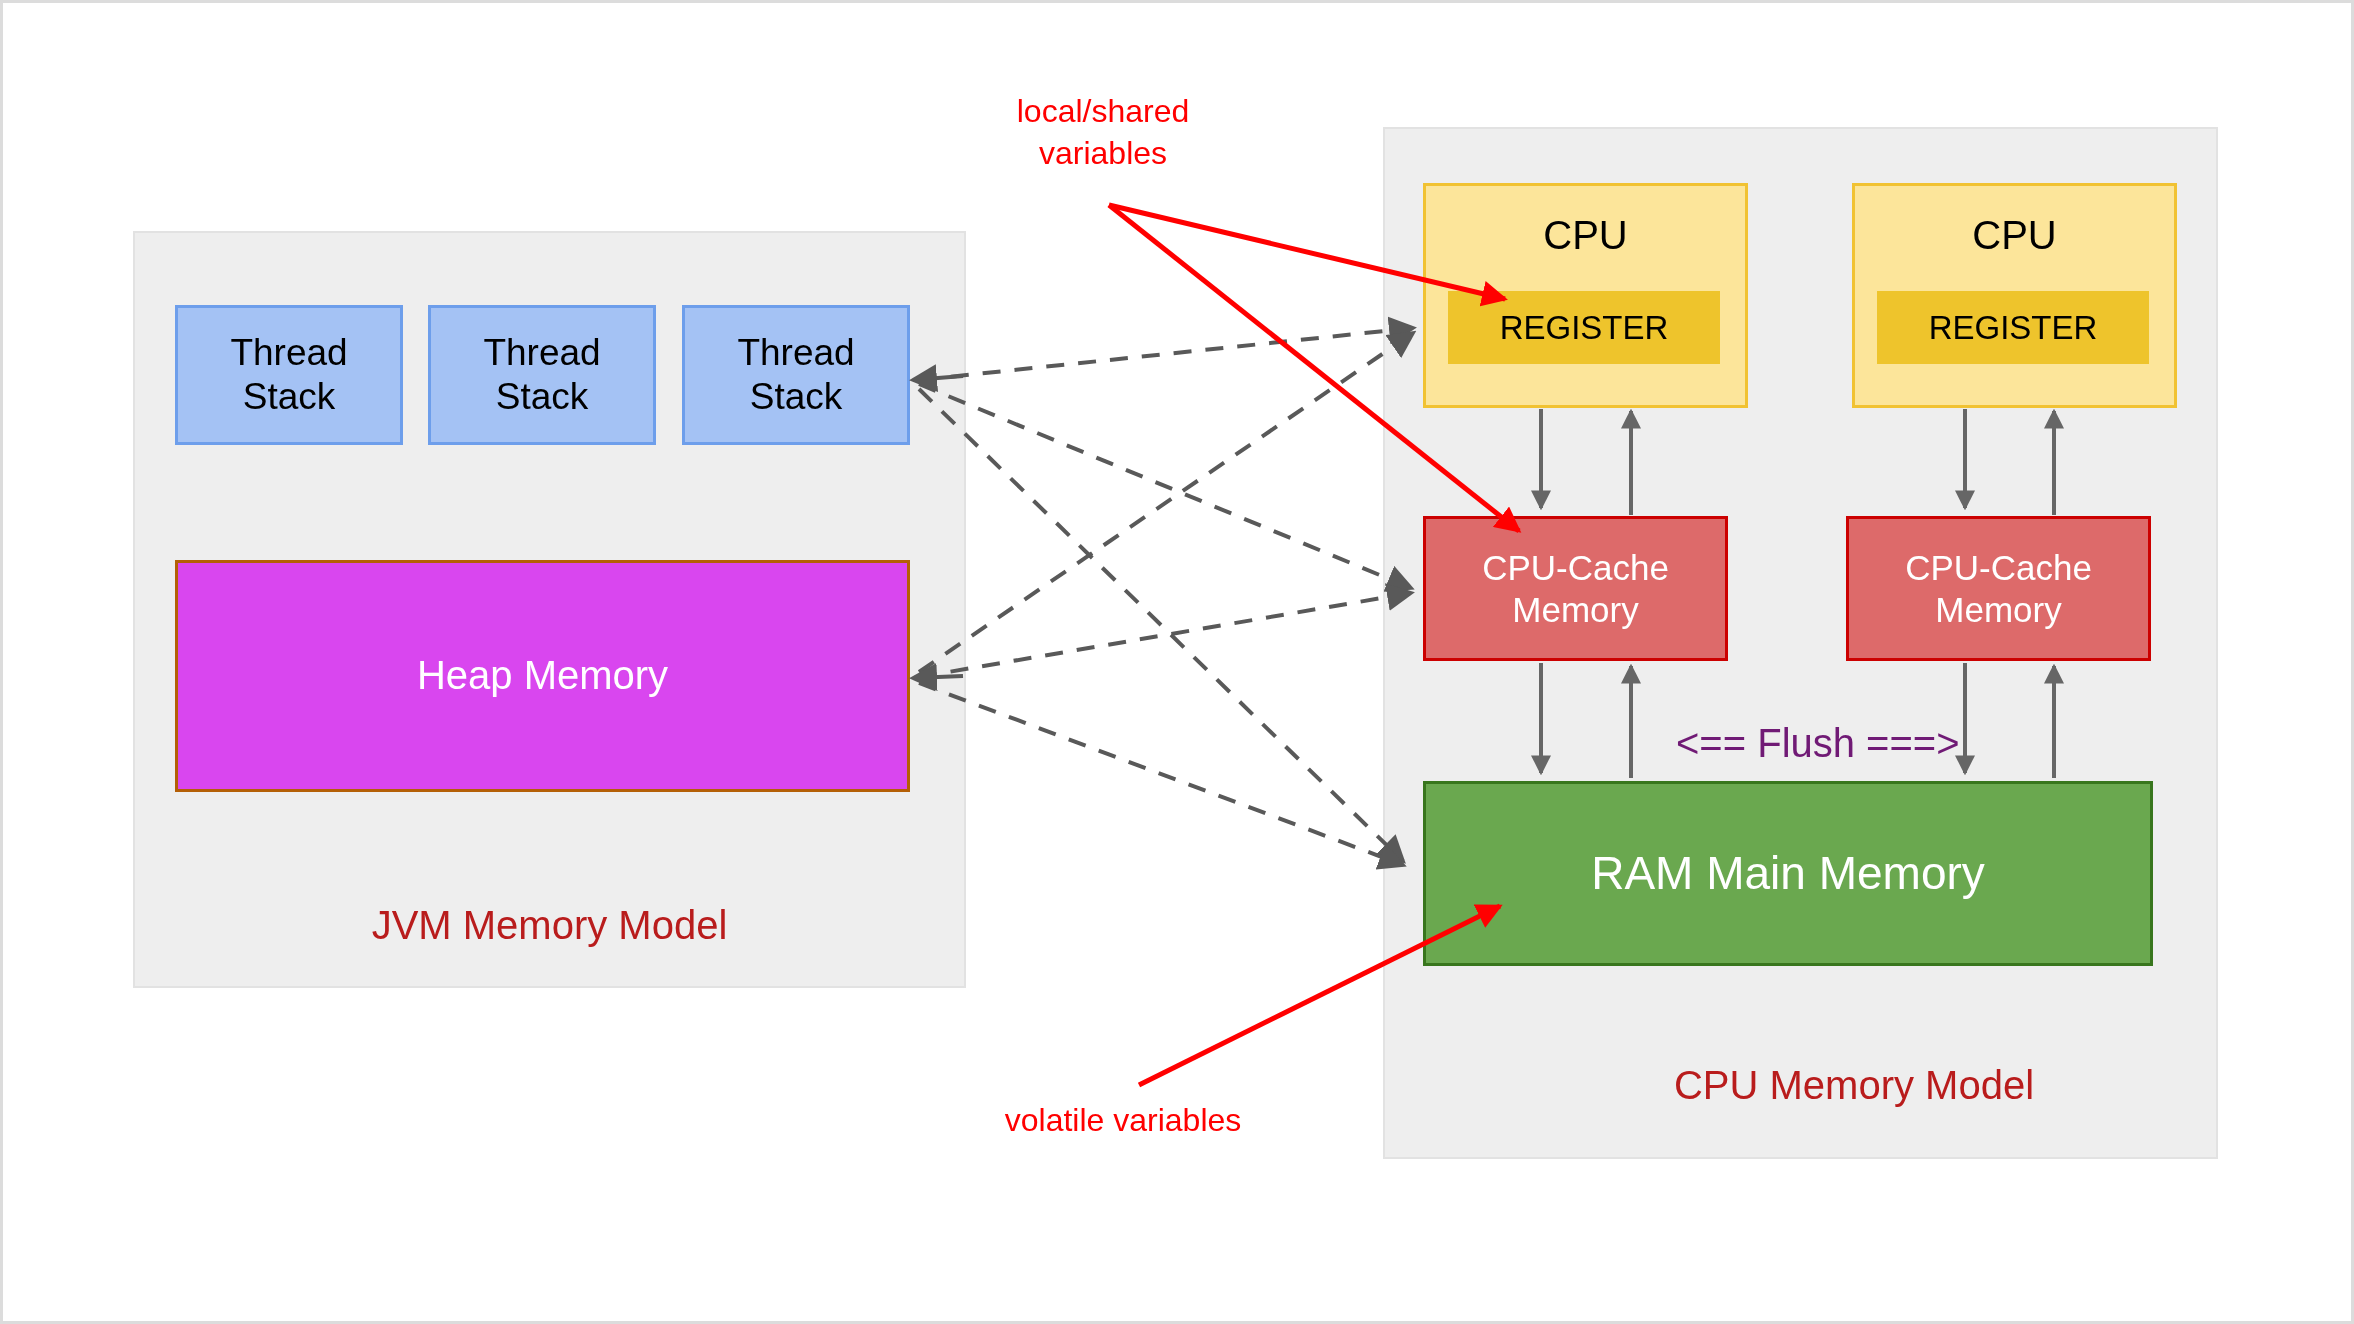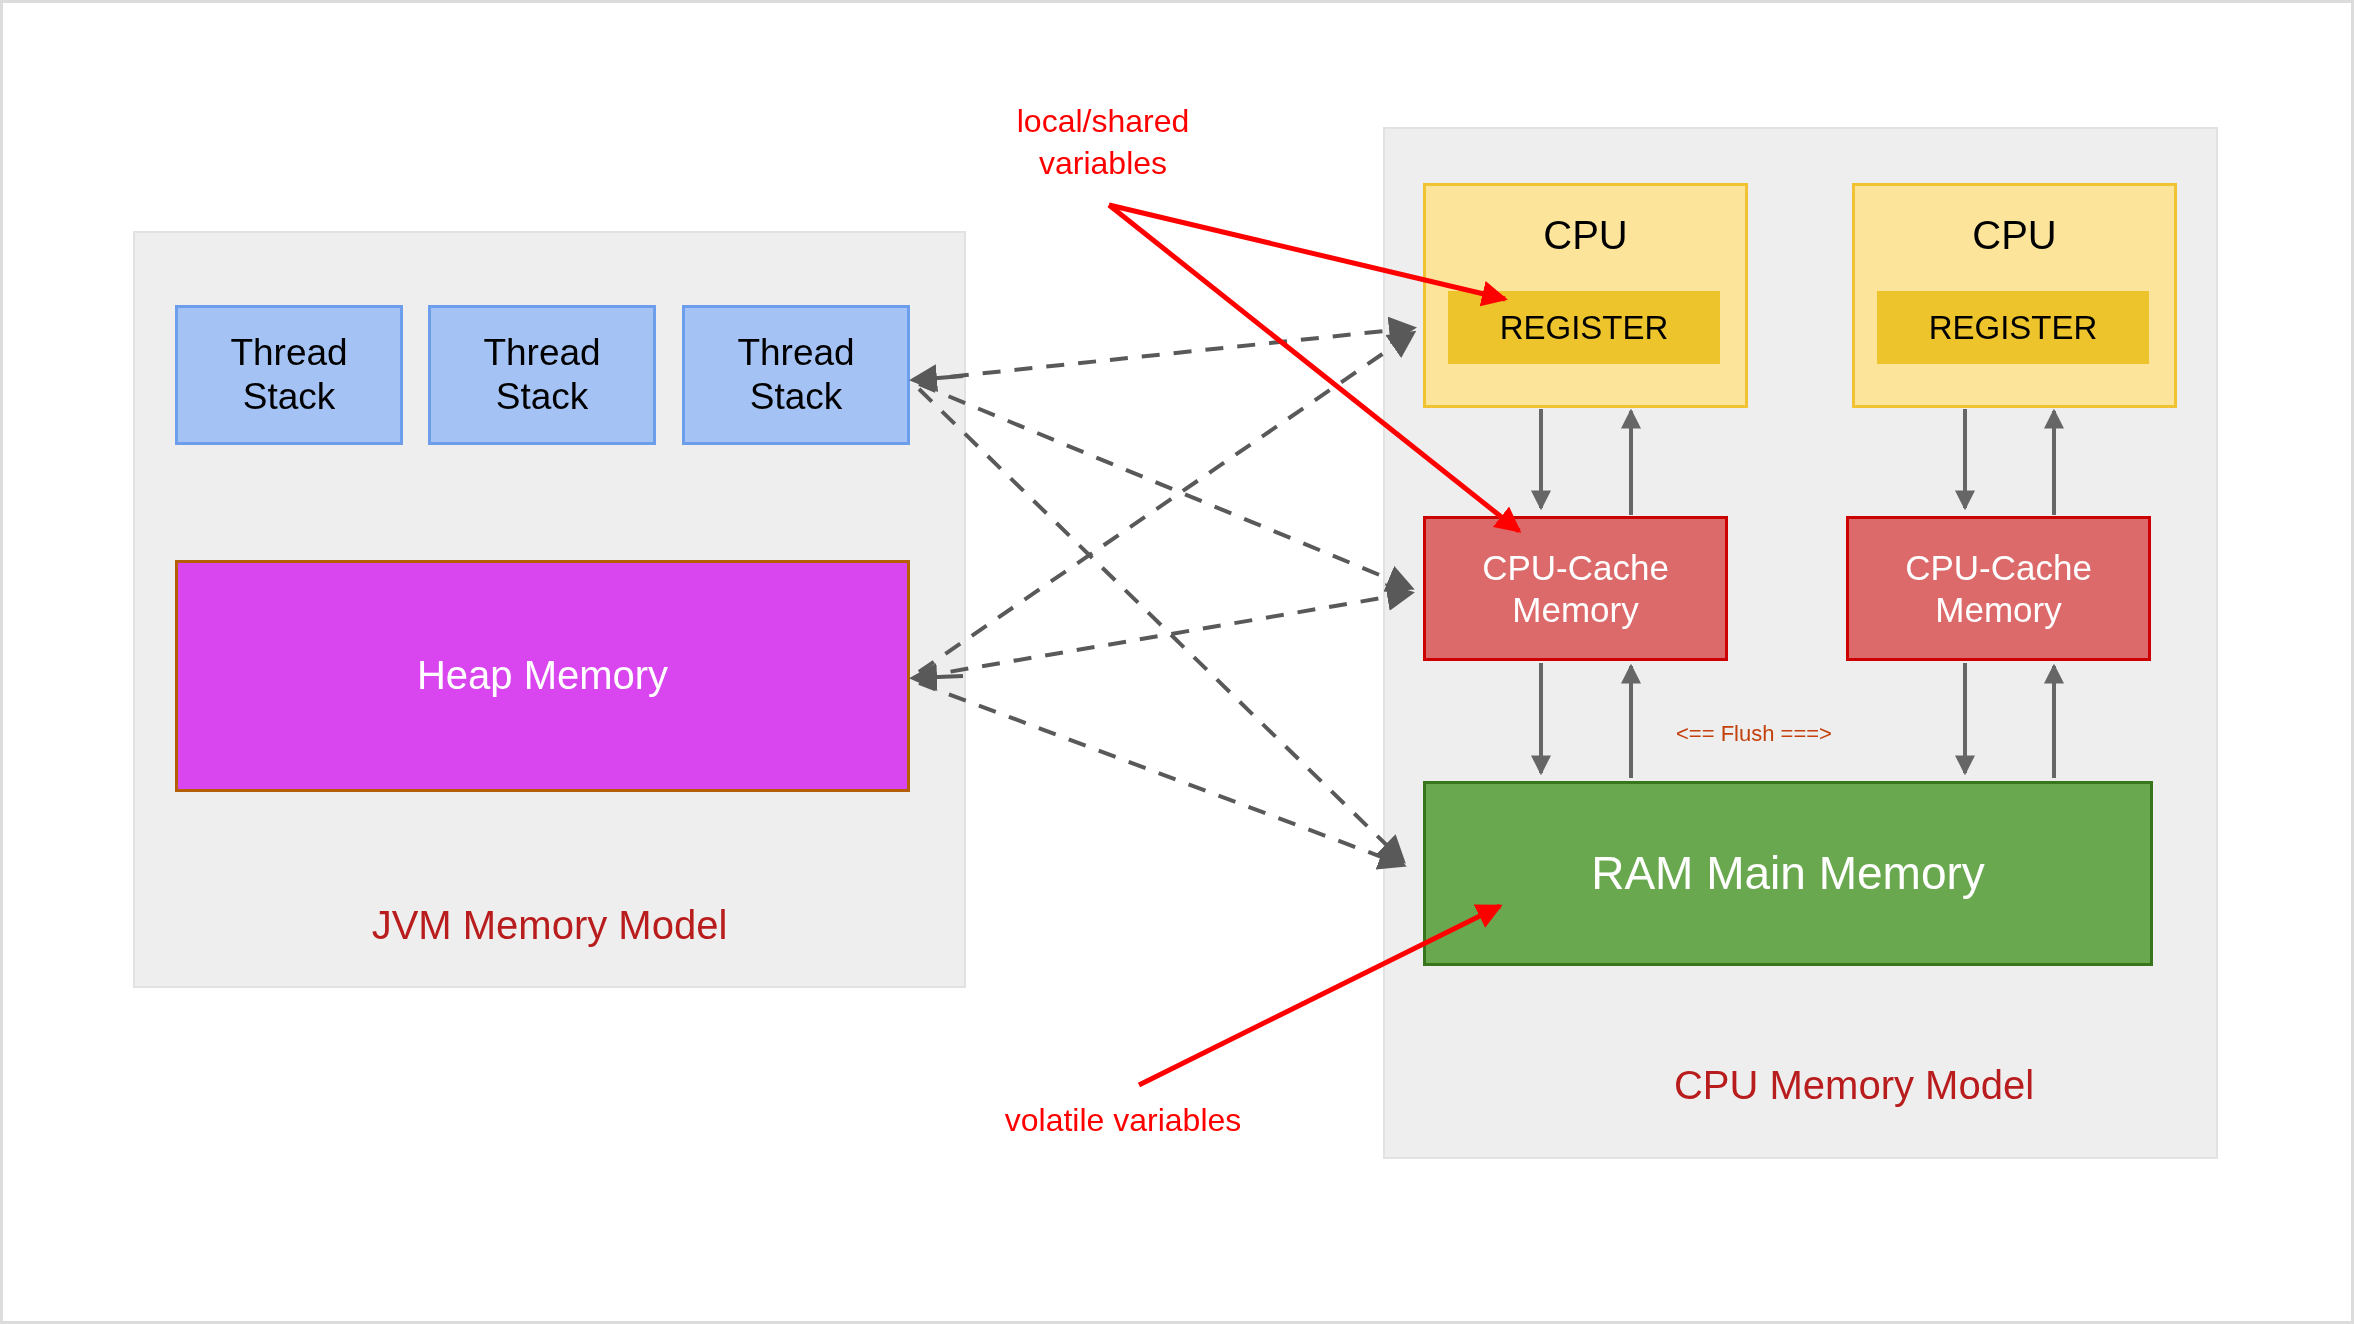--- a/index.html
+++ b/index.html
@@ -80,22 +80,22 @@
   .annotation {
     position: absolute;
     color: #ff0000;
     font-size: 32px;
     white-space: pre-line;
     text-align: center;
     line-height: 1.3;
   }
   .flush-label {
     position: absolute;
-    color: #c2410c;
-    font-size: 22px;
+    color: #701a75;
+    font-size: 40px;
     white-space: nowrap;
   }
   svg.overlay {
     position: absolute;
     left: 0; top: 0;
     width: 2354px; height: 1324px;
     pointer-events: none;
   }
 </style>
 </head>
@@ -153,21 +153,21 @@
   </div>
 
   <div class="flush-label" style="left:1673px; top:718px;">&lt;== Flush ===&gt;</div>
 
   <div class="box ram" style="left:1420px; top:778px; width:730px; height:185px;">
     <span>RAM Main Memory</span>
   </div>
 
   <div class="panel-title" style="left:1380px; top:1060px; width:942px;">CPU Memory Model</div>
 
-  <div class="annotation" style="left:975px; top:98px; width:250px;">local/shared
+  <div class="annotation" style="left:975px; top:88px; width:250px;">local/shared
 variables</div>
 
   <div class="annotation" style="left:980px; top:1097px; width:280px;">volatile variables</div>
 
   <svg class="overlay" viewBox="0 0 2354 1324">
     <defs>
       <marker id="dashArrow" markerWidth="7" markerHeight="7" refX="6" refY="3.5" orient="auto" markerUnits="strokeWidth">
         <path d="M0,0 L7,3.5 L0,7 Z" fill="#595959"></path>
       </marker>
       <marker id="dashArrowL" markerWidth="7" markerHeight="7" refX="6" refY="3.5" orient="auto" markerUnits="strokeWidth">

